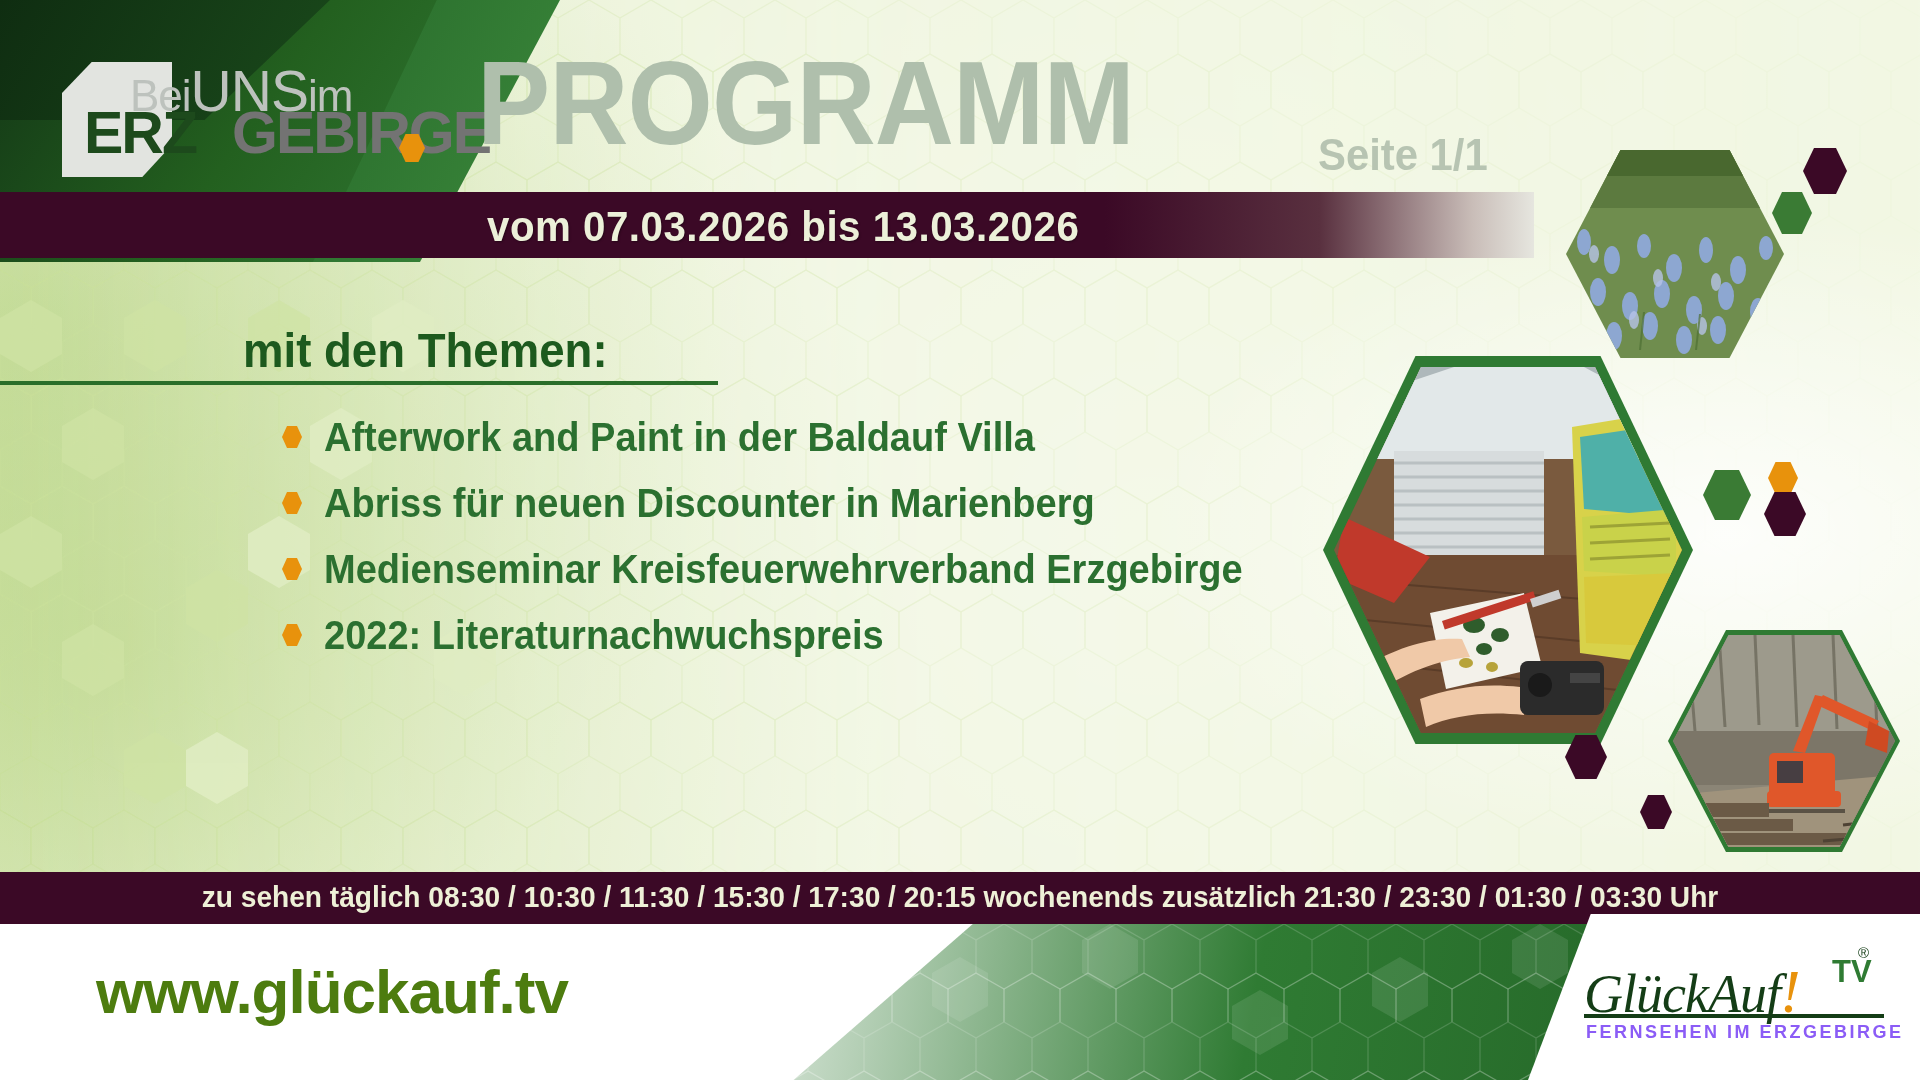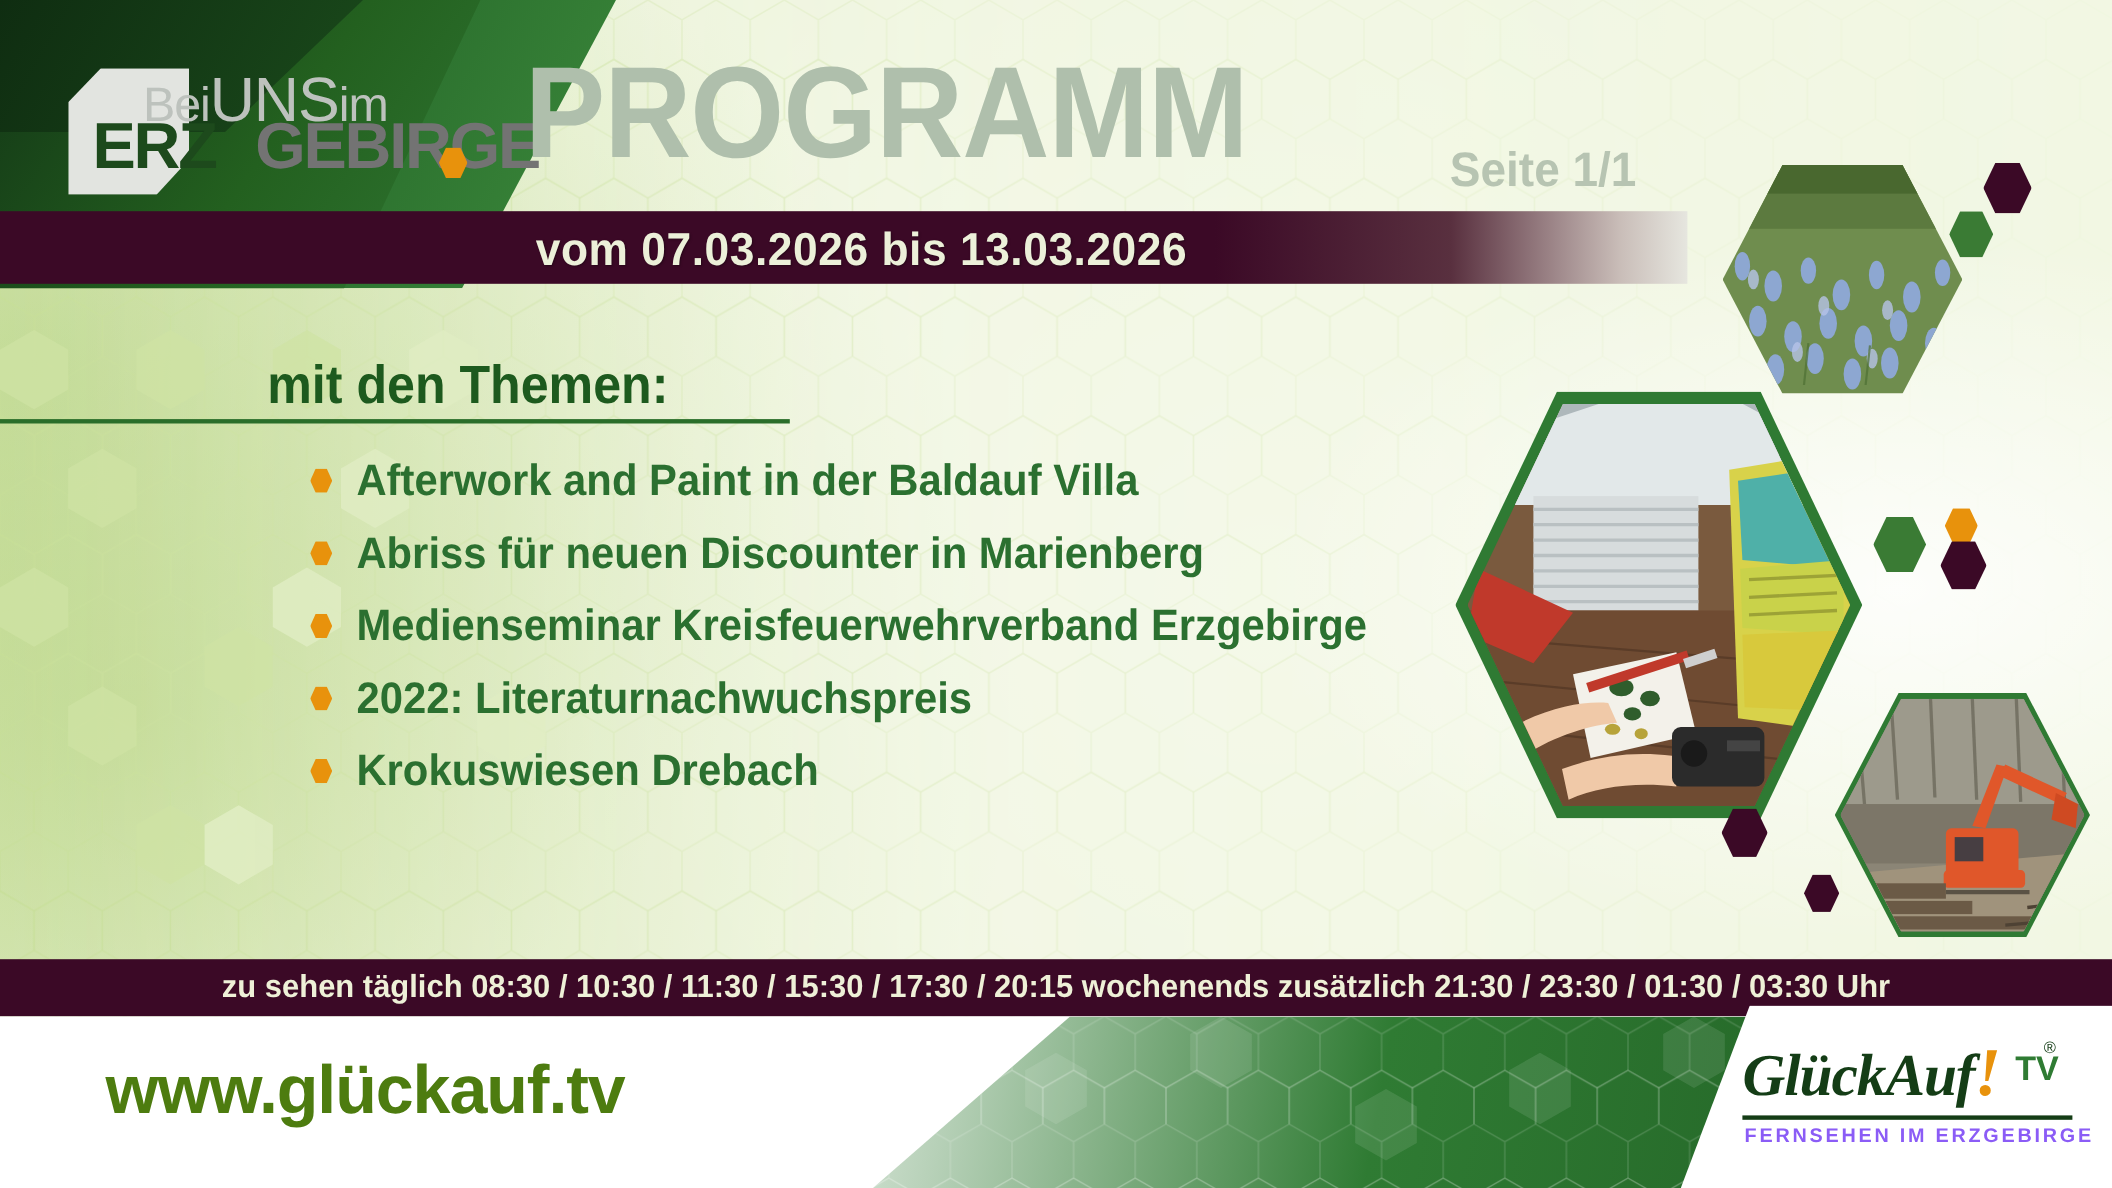--- a/index.html
+++ b/index.html
@@ -182,22 +182,22 @@
 
   
   .galogo{
     position:absolute;left:1528px;top:914px;width:392px;height:166px;
   }
   .galogo .panel{
     position:absolute;inset:0;background:#ffffff;
     clip-path:polygon(16% 0%, 100% 0%, 100% 100%, 0% 100%);
   }
   .galogo .word{
-    position:absolute;left:56px;top:26px;
-    font-size:54px;font-weight:bold;font-style:italic;color:#143d16;
+    position:absolute;left:56px;top:42px;
+    font-size:54px;font-weight:normal;font-style:italic;color:#143d16;
     font-family:"Liberation Serif", serif;letter-spacing:-1px;white-space:nowrap;
   }
   .galogo .word .ex{color:#e8920c;font-size:62px;}
   .galogo .tv{
     position:absolute;left:304px;top:40px;
     font-size:31px;font-weight:bold;color:#2f7b33;
     font-family:"Liberation Sans", sans-serif;
   }
   .galogo .reg{
     position:absolute;left:330px;top:30px;font-size:15px;color:#143d16;
@@ -288,24 +288,20 @@
       <span class="bullet"></span>
       <span class="txt">Abriss für neuen Discounter in Marienberg</span>
     </div>
     <div class="row">
       <span class="bullet"></span>
       <span class="txt">Medienseminar Kreisfeuerwehrverband Erzgebirge</span>
     </div>
     <div class="row">
       <span class="bullet"></span>
       <span class="txt">2022: Literaturnachwuchspreis</span>
-    </div>
-    <div class="row">
-      <span class="bullet"></span>
-      <span class="txt">Krokuswiesen Drebach</span>
     </div>
   </div>
 
   <div class="hexphoto ph-crocus">
     <svg class="inner" viewBox="0 0 218 208" preserveAspectRatio="none" aria-hidden="true">
       <rect width="218" height="208" fill="#6f8d4e"></rect>
       <rect y="0" width="218" height="58" fill="#5c7a3f"></rect>
       <rect y="0" width="218" height="26" fill="#49682f"></rect>
       <g fill="#8fa9d8" opacity="0.95">
         <ellipse cx="18" cy="92" rx="7" ry="13"></ellipse>

